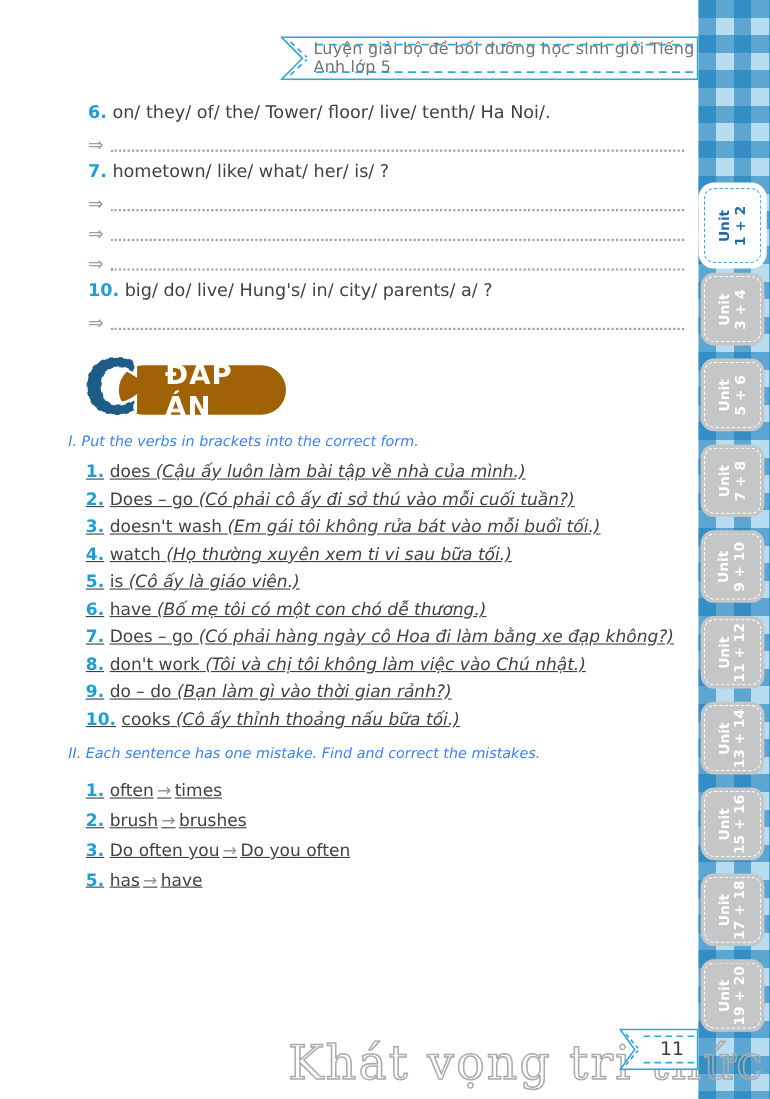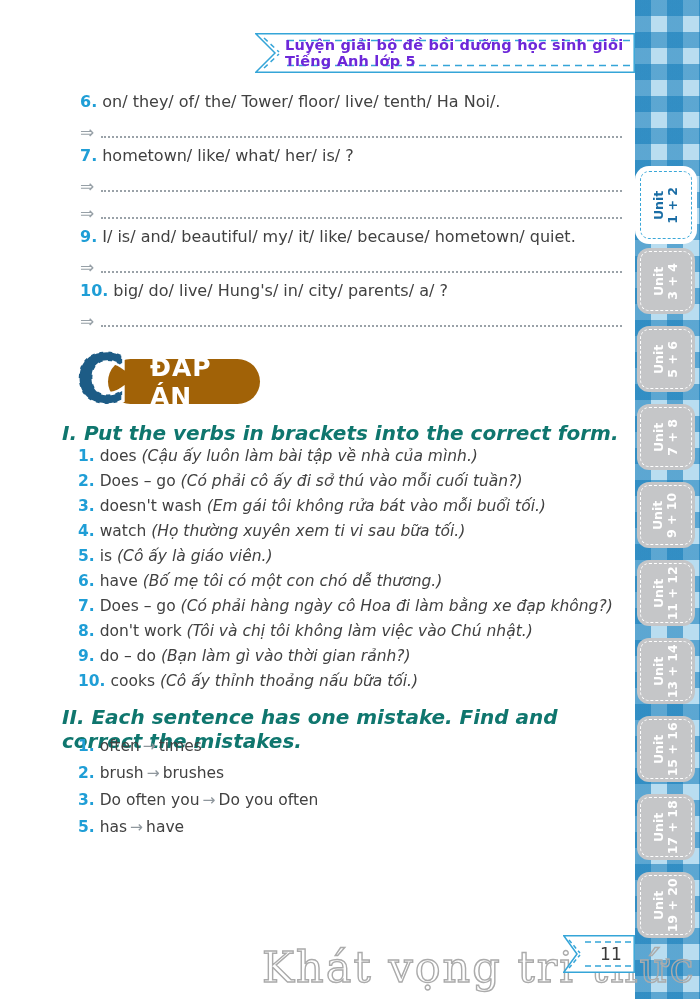--- a/index.html
+++ b/index.html
@@ -11,21 +11,21 @@
     background:
       repeating-linear-gradient(90deg, rgba(16,122,185,0.55) 0 16px, rgba(255,255,255,0) 16px 32px),
       repeating-linear-gradient(180deg, rgba(16,122,185,0.55) 0 16px, rgba(255,255,255,0) 16px 32px),
       #b9ddf0;}
 
   
   .banner{position:absolute;z-index:2;}
   .banner svg{position:absolute;left:0;top:0;}
   .banner .banner-text{position:relative;display:flex;align-items:center;justify-content:center;
     height:100%;padding-left:30px;box-sizing:border-box;
-    color:#6d28d9;font-weight:bold;font-size:14.5px;letter-spacing:.2px;}
+    color:#737373;font-weight:normal;font-size:14.5px;letter-spacing:.2px;}
   .header-banner{left:255px;top:33px;width:380px;height:40px;}
   .page-banner{left:563px;top:935px;width:72px;height:38px;}
   .page-banner .banner-text{font-size:17px;color:#3a3a3a;font-weight:normal;padding-left:24px;text-align:right;}
 
   
   .tabs{position:absolute;top:168px;right:5px;width:58px;display:flex;flex-direction:column;gap:12px;z-index:3;}
   .tab{position:relative;height:66px;border-radius:12px;background:#c5c6c8;
        display:flex;align-items:center;justify-content:center;}
   .tab::after{content:"";position:absolute;inset:3px;border:1.6px dashed #ffffff;border-radius:9px;}
   .tab.active{height:74px;background:#ffffff;margin-bottom:-6px;box-shadow:0 0 0 2px #ffffff;}
@@ -44,22 +44,22 @@
 
   
   .badge{position:relative;height:64px;margin:12px 0 10px;}
   .badge-pill{position:absolute;left:46px;top:12px;width:152px;height:45px;background:#a16207;
       border-radius:24px;display:flex;align-items:center;justify-content:center;padding-left:42px;
       box-sizing:border-box;}
   .badge-pill span{color:#ffffff;font-weight:bold;font-size:25px;letter-spacing:1px;}
   .badge-c{position:absolute;left:4px;top:-8px;width:70px;height:80px;}
 
   
-  .sec-head{font-size:20px;font-weight:bold;font-style:italic;color:#0f766e;height:26px;margin-top:8px;}
-  .a-row{height:25px;padding-left:16px;font-size:15.5px;white-space:nowrap;}
+  .sec-head{font-size:13px;font-weight:normal;font-style:italic;color:#3b82f6;height:26px;margin-top:8px;}
+  .a-row{height:25px;padding-left:16px;font-size:15.5px;white-space:nowrap;text-decoration:underline;}
   .a-row.s2{height:27px;}
   .a-num{color:#1f9ed6;font-weight:bold;margin-right:5px;}
   .a-note{font-style:italic;}
   .a-arrow{color:#8f979d;padding:0 3px;}
   .sec2-gap{height:6px;}
 
   
   .wm{position:absolute;z-index:1;color:transparent;-webkit-text-stroke:1.4px #ababab;
       font-family:"DejaVu Serif","Liberation Serif",serif;pointer-events:none;}
   .wm1{left:148px;top:858px;font-size:94px;letter-spacing:3px;}
@@ -160,21 +160,20 @@
     <div class="arrow-row">
         <span class="arrow">⇒</span>
         <span class="dots"></span>
       </div>
 
     <div class="arrow-row">
         <span class="arrow">⇒</span>
         <span class="dots"></span>
       </div>
 
-    <div class="q-row"><span class="q-num">9.</span><span>I/ is/ and/ beautiful/ my/ it/ like/ because/ hometown/ quiet.</span></div>
     <div class="arrow-row">
         <span class="arrow">⇒</span>
         <span class="dots"></span>
       </div>
 
     <div class="q-row"><span class="q-num">10.</span><span>big/ do/ live/ Hung's/ in/ city/ parents/ a/ ?</span></div>
     <div class="arrow-row">
         <span class="arrow">⇒</span>
         <span class="dots"></span>
       </div>

